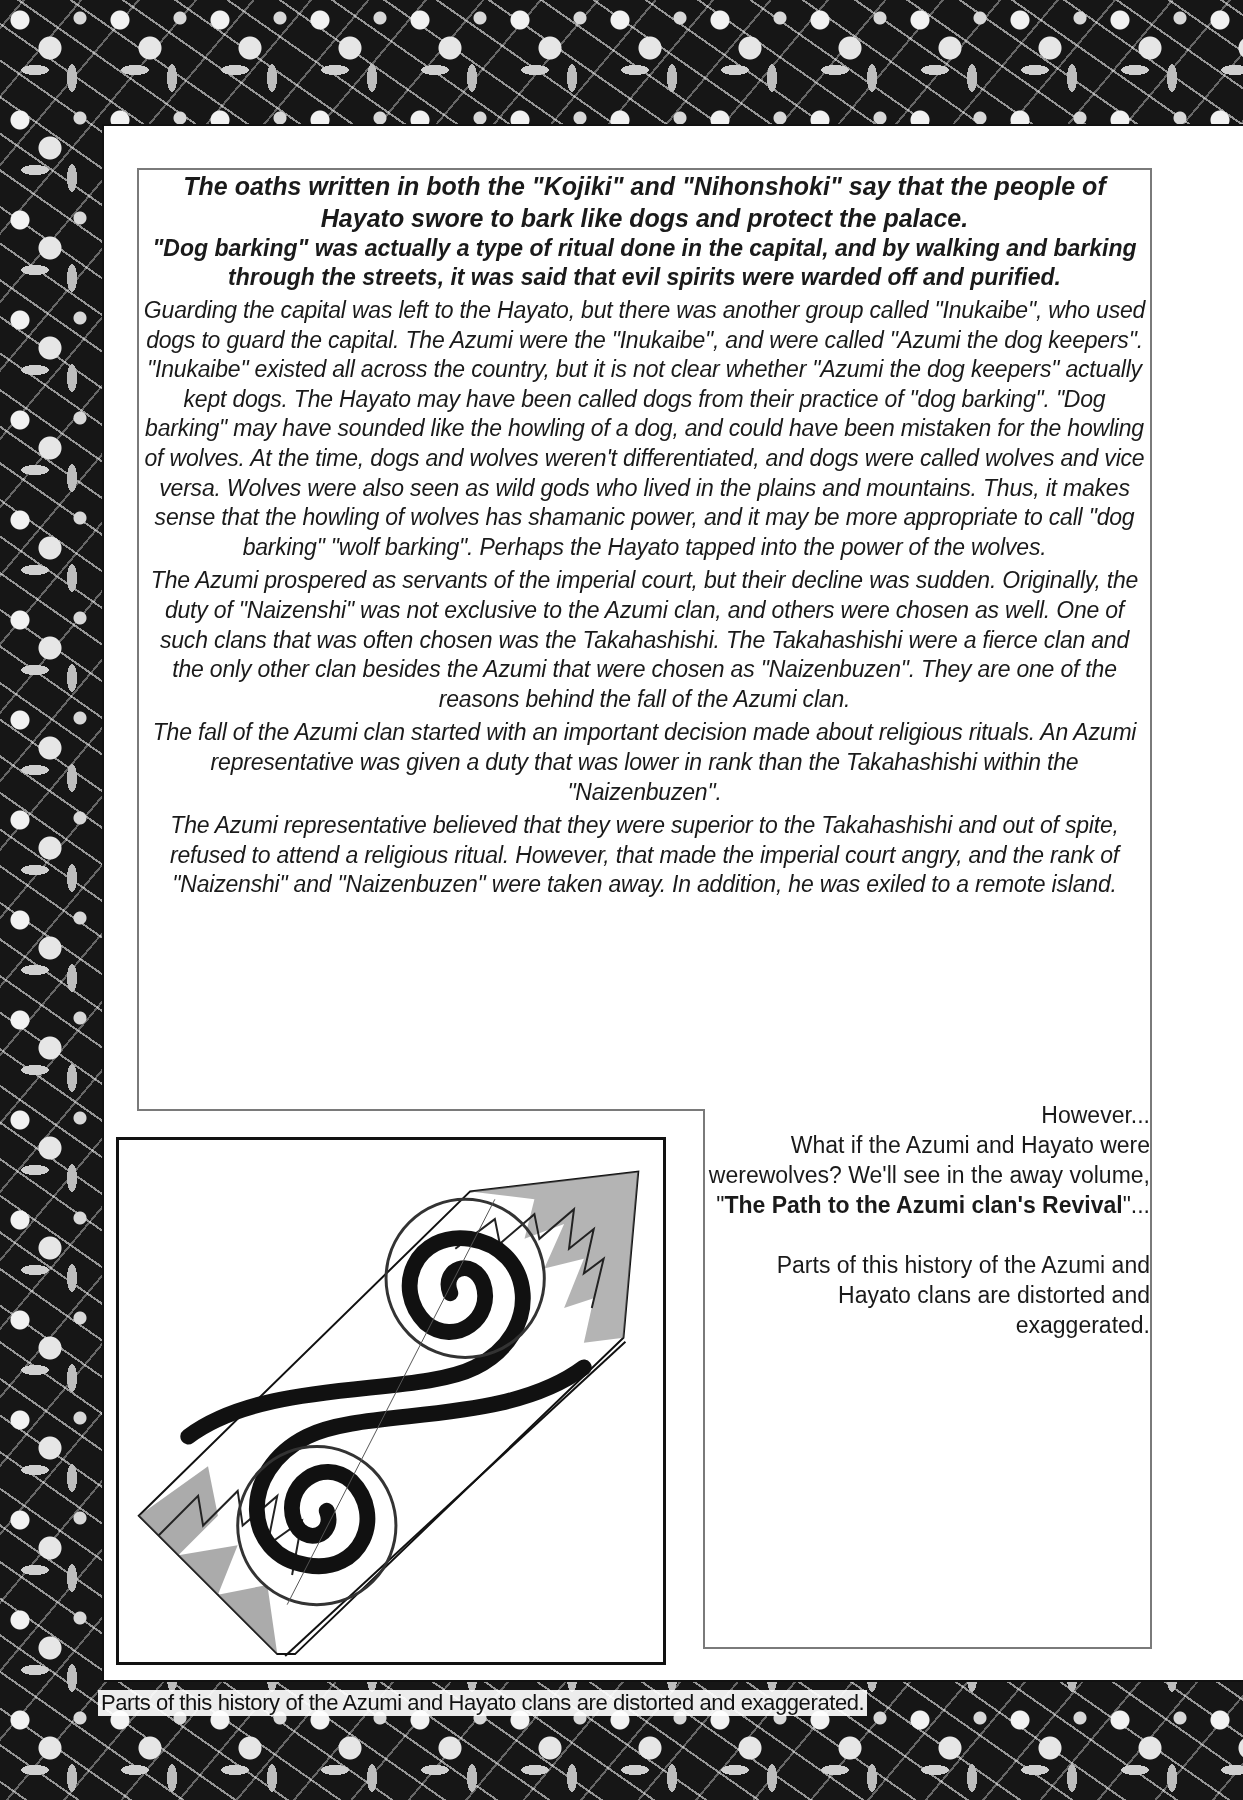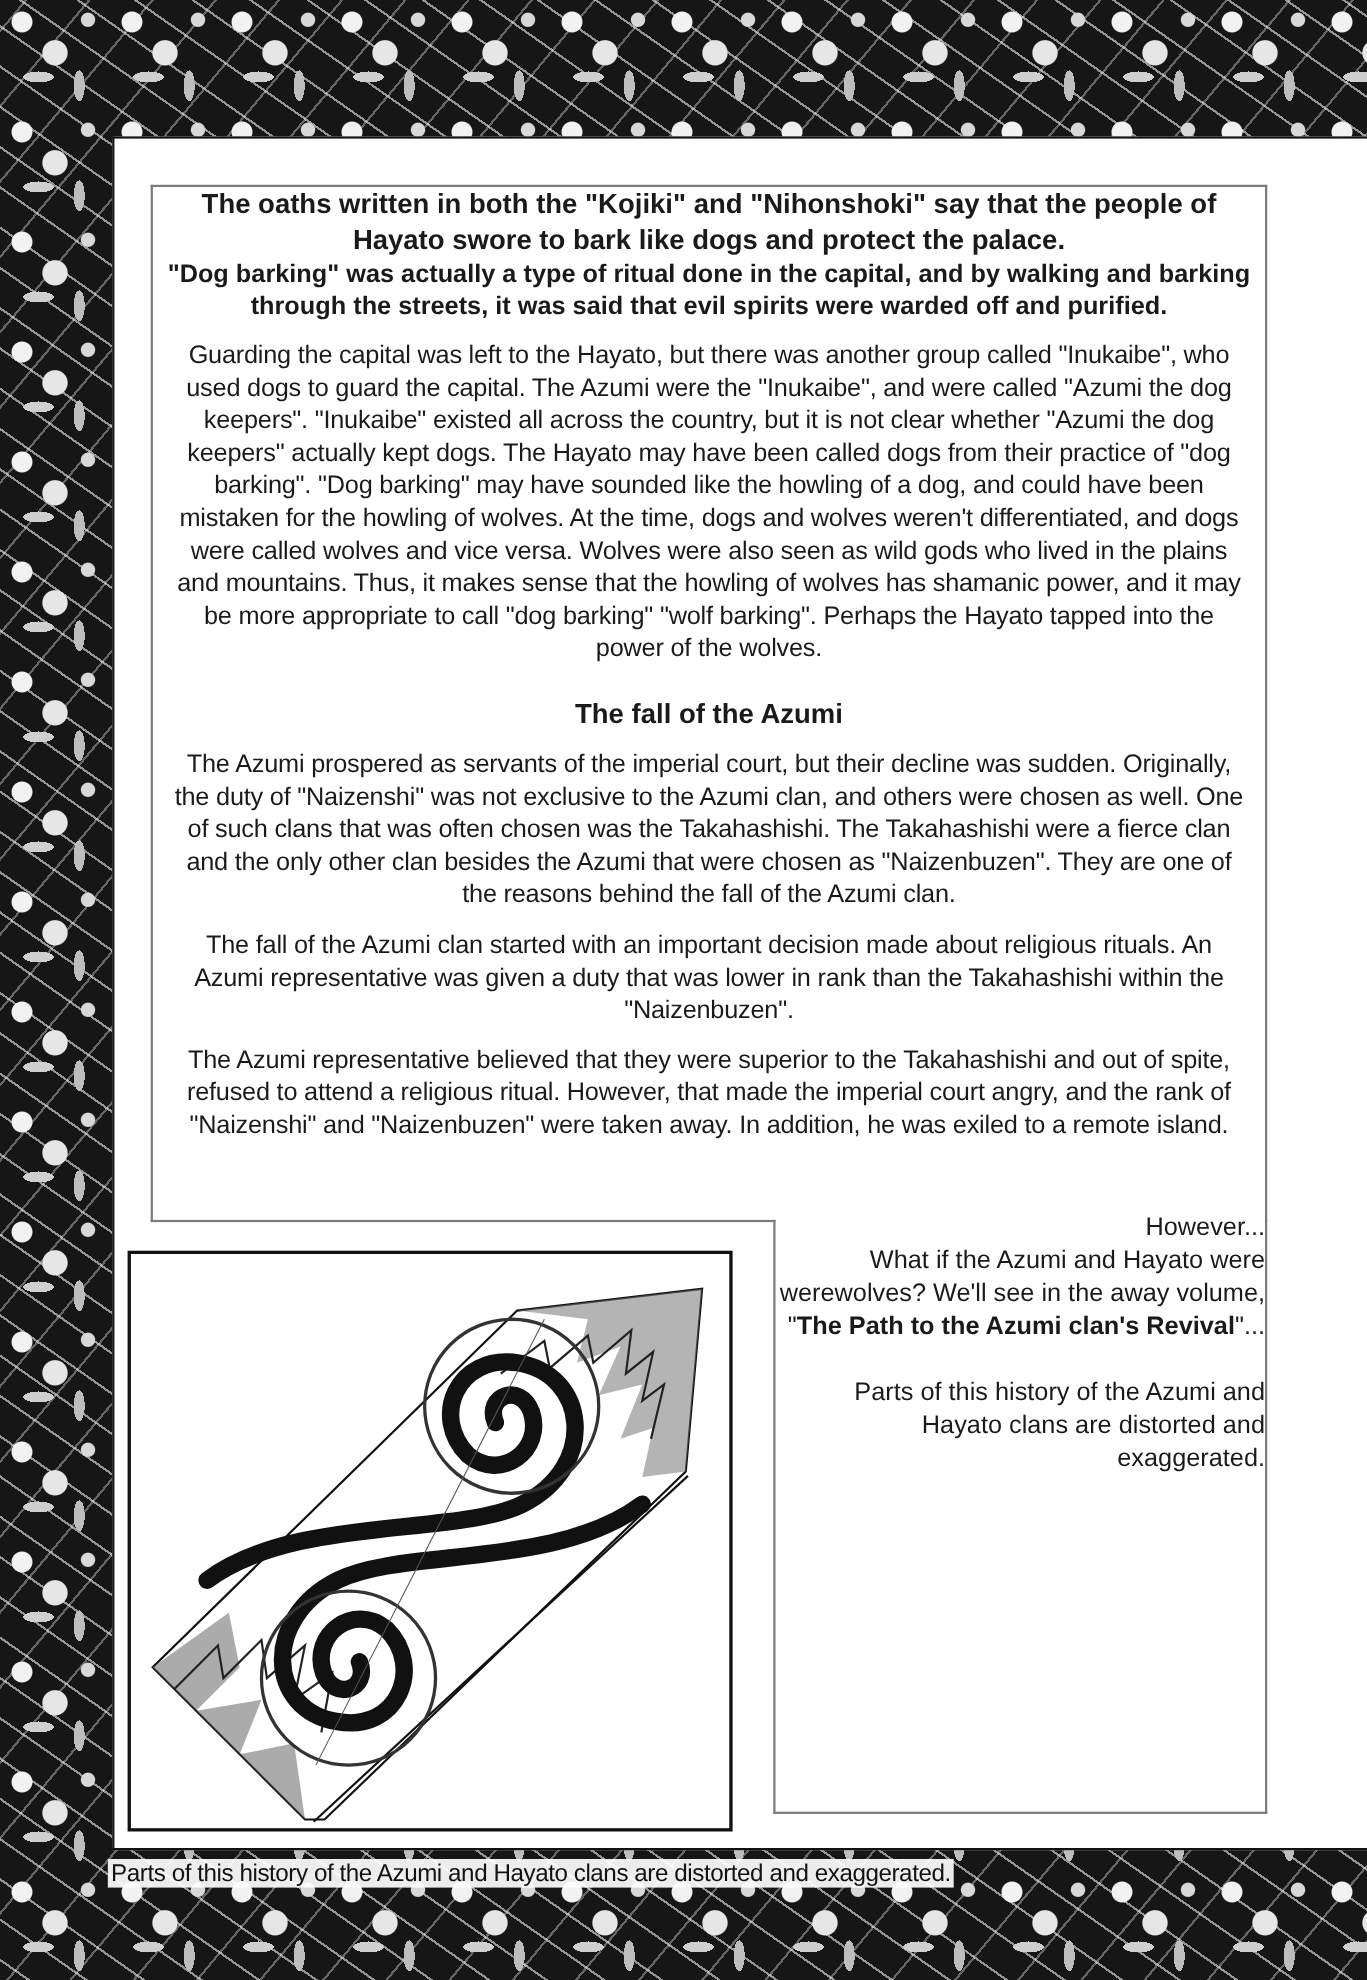--- a/index.html
+++ b/index.html
@@ -34,30 +34,30 @@
   .topbox-bottom-left {
     position: absolute; left: 137px; top: 1109px; width: 568px; height: 2px; background: #7a7a7a;
   }
   .rightbox {
     position: absolute; left: 703px; top: 1109px; width: 449px; height: 540px;
     border-left: 2px solid #7a7a7a; border-right: 2px solid #7a7a7a; border-bottom: 2px solid #7a7a7a;
     box-sizing: border-box;
   }
   .text-col {
     position: absolute; left: 139px; top: 170px; width: 1011px;
-    text-align: center; color: #1a1a1a;
+    text-align: center; color: #1a1a1a; font-style: italic;
   }
   .lead {
     font-weight: bold; font-size: 25px; line-height: 32px; margin: 0;
   }
   .sub-lead {
     font-weight: bold; font-size: 23px; line-height: 29px; margin: 0;
   }
   .para {
-    font-size: 23px; line-height: 29.6px; margin: 16px; letter-spacing: -0.2px;
+    font-size: 23px; line-height: 29.6px; margin: 4px; letter-spacing: -0.2px;
   }
   .section-title {
     font-weight: bold; font-size: 25px; line-height: 30px; margin: 30px 0 0 0;
   }
   .right-text {
     position: absolute; left: 706px; top: 1100px; width: 444px;
     text-align: right; color: #1a1a1a; font-size: 23px; line-height: 30px;
   }
   .right-text p { margin: 0; }
   .right-text .gap { height: 30px; }
@@ -80,21 +80,20 @@
 <div class="panel"></div>
 
 <div class="topbox"></div>
 <div class="topbox-bottom-left"></div>
 <div class="rightbox"></div>
 
 <div class="text-col">
   <p class="lead">The oaths written in both the "Kojiki" and "Nihonshoki" say that the people of Hayato swore to bark like dogs and protect the palace.</p>
   <p class="sub-lead">"Dog barking" was actually a type of ritual done in the capital, and by walking and barking through the streets, it was said that evil spirits were warded off and purified.</p>
   <p class="para">Guarding the capital was left to the Hayato, but there was another group called "Inukaibe", who used dogs to guard the capital. The Azumi were the "Inukaibe", and were called "Azumi the dog keepers". "Inukaibe" existed all across the country, but it is not clear whether "Azumi the dog keepers" actually kept dogs. The Hayato may have been called dogs from their practice of "dog barking". "Dog barking" may have sounded like the howling of a dog, and could have been mistaken for the howling of wolves. At the time, dogs and wolves weren't differentiated, and dogs were called wolves and vice versa. Wolves were also seen as wild gods who lived in the plains and mountains. Thus, it makes sense that the howling of wolves has shamanic power, and it may be more appropriate to call "dog barking" "wolf barking". Perhaps the Hayato tapped into the power of the wolves.</p>
-  <h2 class="section-title">The fall of the Azumi</h2>
   <p class="para">The Azumi prospered as servants of the imperial court, but their decline was sudden. Originally, the duty of "Naizenshi" was not exclusive to the Azumi clan, and others were chosen as well. One of such clans that was often chosen was the Takahashishi. The Takahashishi were a fierce clan and the only other clan besides the Azumi that were chosen as "Naizenbuzen". They are one of the reasons behind the fall of the Azumi clan.</p>
   <p class="para">The fall of the Azumi clan started with an important decision made about religious rituals. An Azumi representative was given a duty that was lower in rank than the Takahashishi within the "Naizenbuzen".</p>
   <p class="para">The Azumi representative believed that they were superior to the Takahashishi and out of spite, refused to attend a religious ritual. However, that made the imperial court angry, and the rank of "Naizenshi" and "Naizenbuzen" were taken away. In addition, he was exiled to a remote island.</p>
 </div>
 
 <div class="right-text">
   <p>However...</p>
   <p><span>What if the Azumi and Hayato were werewolves? We'll see in the away volume, "</span><b>The Path to the Azumi clan's Revival</b><span>"...</span></p>
   <div class="gap"></div>
   <p>Parts of this history of the Azumi and Hayato clans are distorted and exaggerated.</p>

